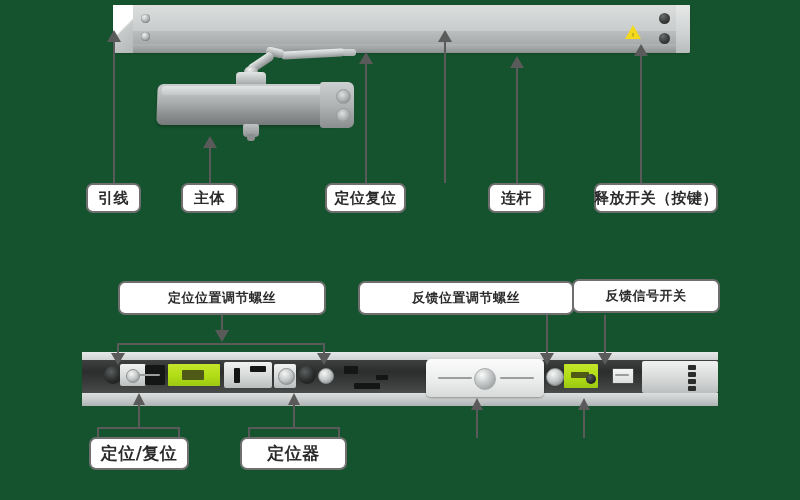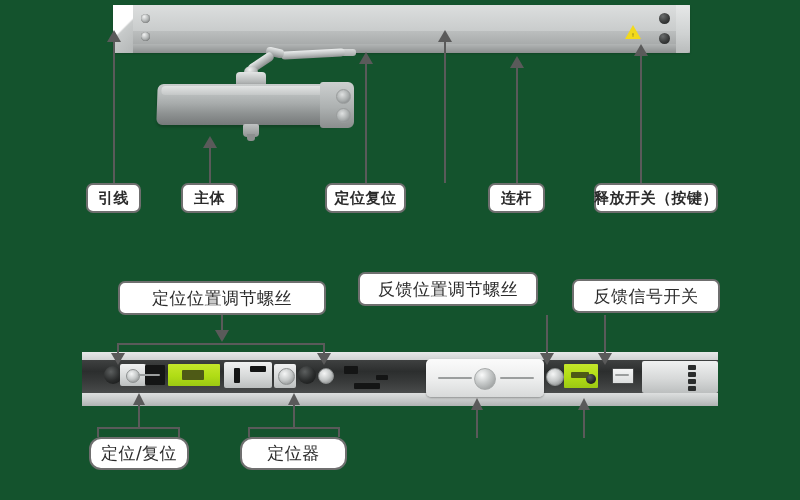--- a/index.html
+++ b/index.html
@@ -32,30 +32,29 @@
     z-index: 30;
   }
   .lb-top {
     height: 30px;
     font-size: 15px;
     font-weight: 600;
     padding: 0 9px;
   }
   .lb-mid {
     height: 34px;
-    font-size: 17px;
-    font-weight: 400;
+    font-size: 13px;
+    font-weight: 700;
     padding: 12px 10px;
   }
   .lb-bot {
     height: 33px;
     font-size: 17px;
-    font-weight: 400;
+    font-weight: 700;
     padding: 0 11px;
-    border-radius: 12px;
   }
 
   
   .lead {
     position: absolute;
     background: #5a5a5a;
     z-index: 20;
   }
   .lead-v { width: 2px; }
   .lead-h { height: 2px; }
@@ -397,21 +396,21 @@
   <div class="label-box lb-top" style="left:488px; top:183px; width:57px;">
     <span>连杆</span>
   </div>
   <div class="label-box lb-top" style="left:563px; top:183px; width:124px;margin-left:31px;">
     <span>释放开关（按键）</span>
   </div>
 
   <div class="label-box lb-mid" style="left:118px; top:281px; width:208px;">
     <span>定位位置调节螺丝</span>
   </div>
-  <div class="label-box lb-mid" style="left:358px; top:272px; width:180px;">
+  <div class="label-box lb-mid" style="left:358px; top:281px; width:216px;">
     <span>反馈位置调节螺丝</span>
   </div>
   <div class="label-box lb-mid" style="left:572px; top:279px; width:148px;">
     <span>反馈信号开关</span>
   </div>
 
   <div class="lead lead-v" style="left:221px; top:315px; height:17px;"></div>
   <div class="arrow-down" style="left:215px; top:330px;"></div>
   <div class="lead lead-h" style="left:117px; top:343px; width:208px;"></div>
   <div class="lead lead-v" style="left:117px; top:343px; height:12px;"></div>

